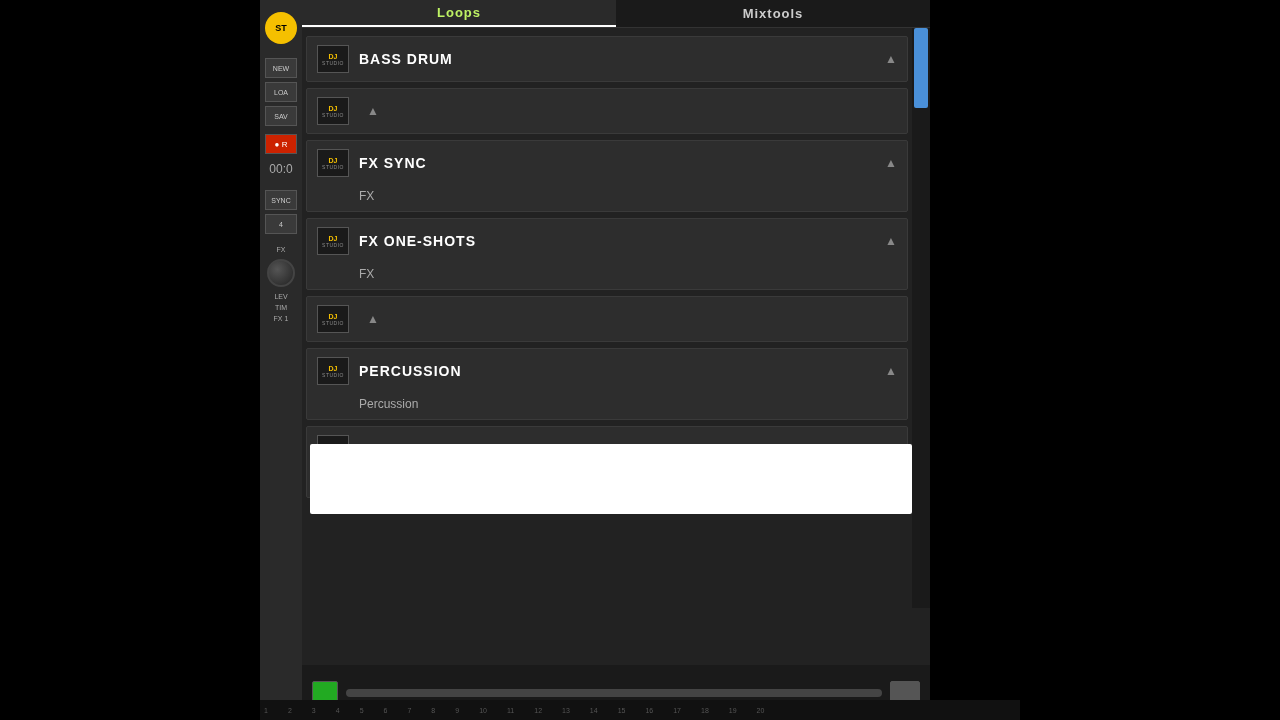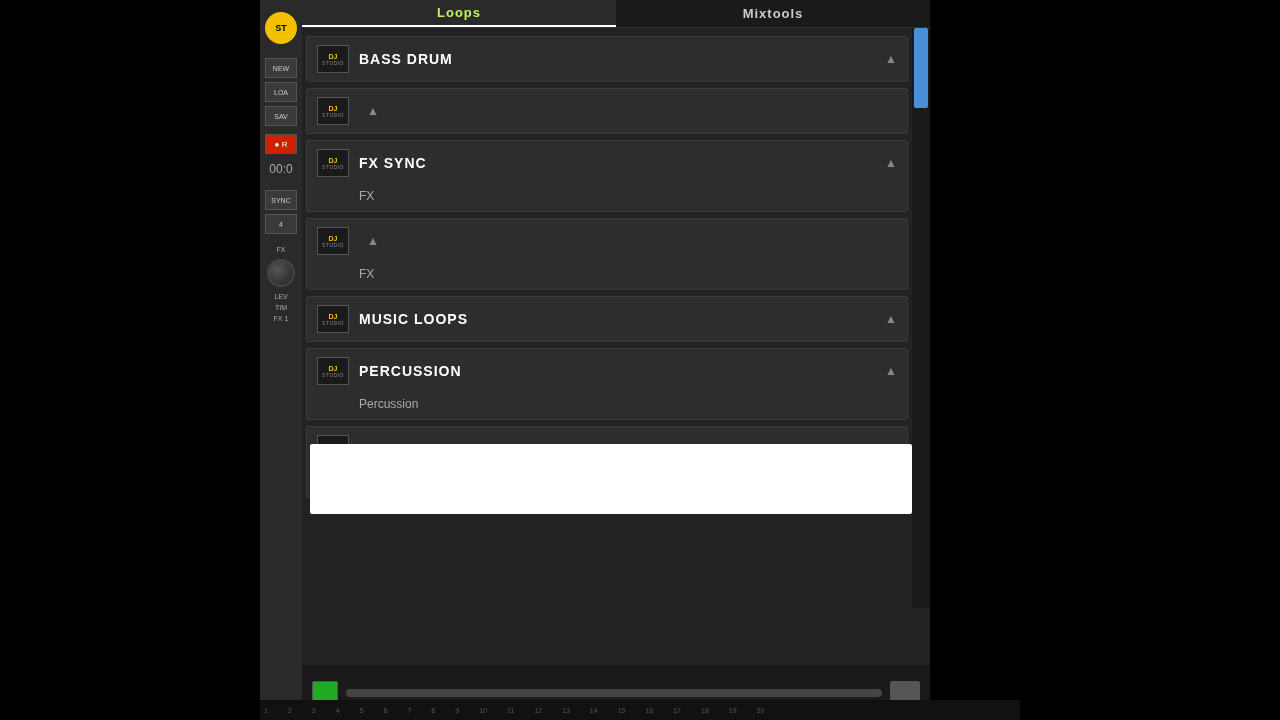--- a/index.html
+++ b/index.html
@@ -380,32 +380,32 @@
       </div>
       <div class="category-sub">FX</div>
     </div>
 
     <div class="category-item">
       <div class="category-header">
         <div class="dj-badge">
           <span class="dj-top">DJ</span>
           <span class="dj-bottom">STUDIO</span>
         </div>
+        <span class="category-name">FX ONE-SHOTS</span>
         <span class="chevron">▲</span>
       </div>
       <div class="category-sub">FX</div>
     </div>
 
     <div class="category-item">
       <div class="category-header">
         <div class="dj-badge">
           <span class="dj-top">DJ</span>
           <span class="dj-bottom">STUDIO</span>
         </div>
-        <span class="category-name">MUSIC LOOPS</span>
         <span class="chevron">▲</span>
       </div>
     </div>
 
     <div class="category-item">
       <div class="category-header">
         <div class="dj-badge">
           <span class="dj-top">DJ</span>
           <span class="dj-bottom">STUDIO</span>
         </div>

